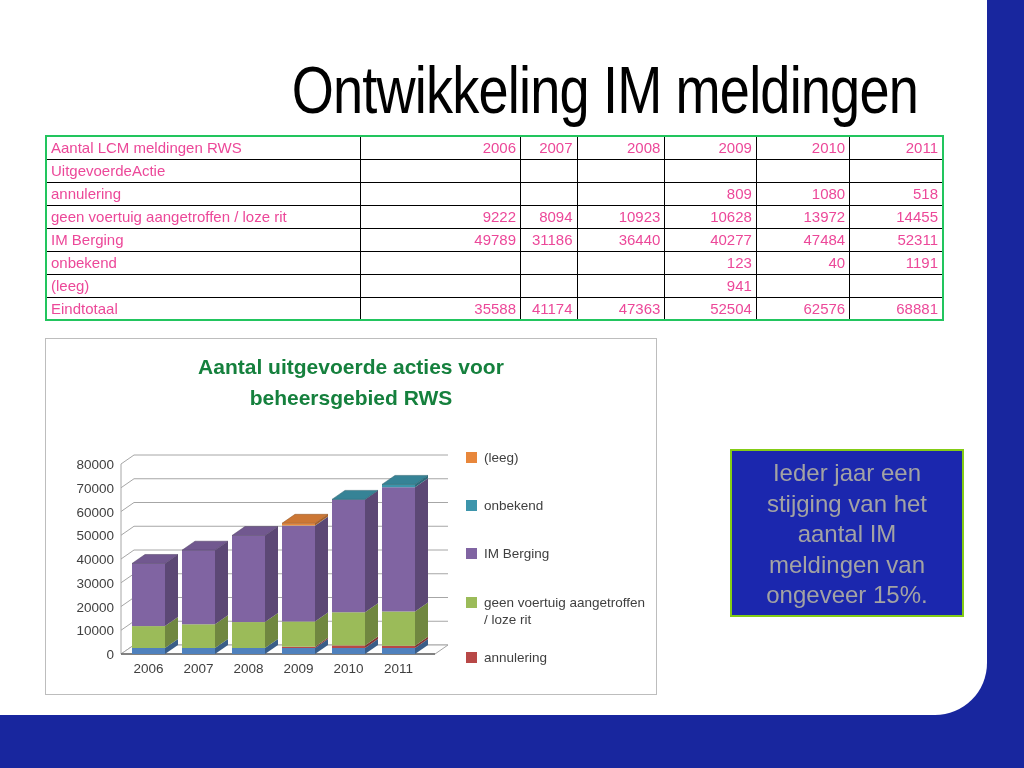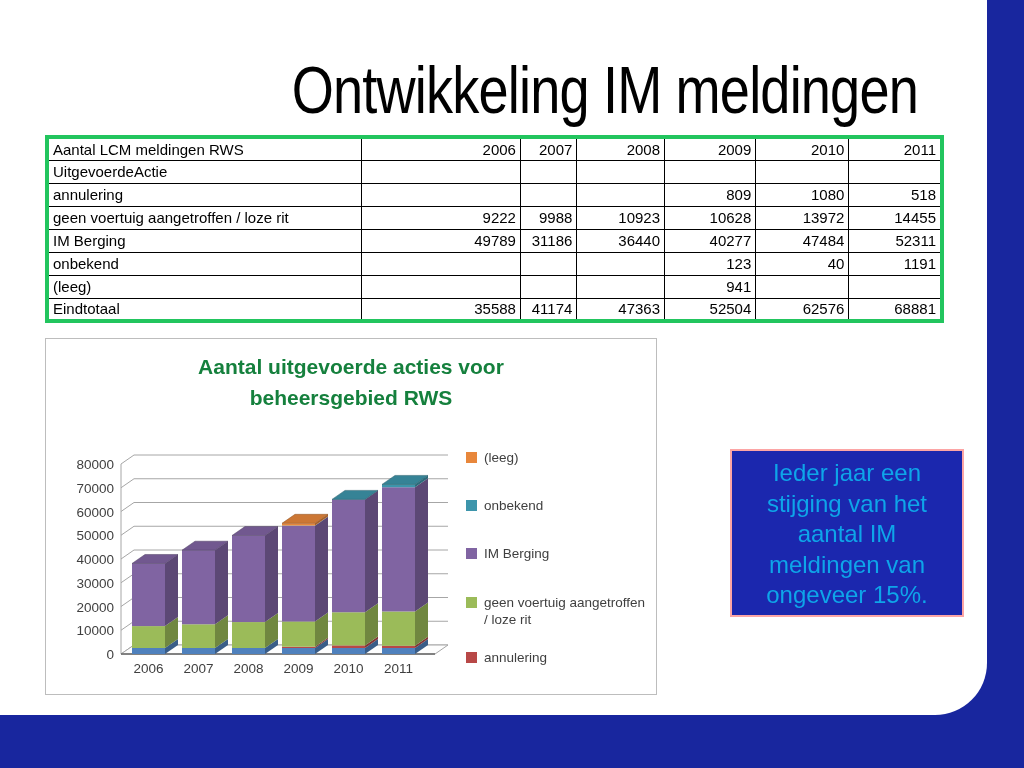--- a/index.html
+++ b/index.html
@@ -9,39 +9,39 @@
   .slide { position:relative; width:1024px; height:768px; background:#18269E; }
   .content { position:absolute; left:0; top:0; width:987px; height:715px;
              background:#ffffff; border-bottom-right-radius:52px; }
 
   .slide-title { position:absolute; left:0; top:52px; width:987px; text-align:right;
                  color:#000; white-space:nowrap; }
   .slide-title .inner { display:inline-block; font-size:66px; font-weight:400;
                         transform:scaleX(0.82); transform-origin:center; letter-spacing:-1px; }
 
   .table-wrap { position:absolute; left:45px; top:135px; width:899px; }
-  table.data { border-collapse:collapse; width:100%; font-size:15px; color:#000000;
-               border:4px solid #22c55e; table-layout:fixed; }
+  table.data { border-collapse:collapse; width:100%; font-size:15px; color:#ec4899;
+               border:2px solid #22c55e; table-layout:fixed; }
   table.data td { border:1px solid #000; padding:1px 4px; height:23px; overflow:hidden;
                   white-space:nowrap; }
   table.data td.num { text-align:right; }
   table.data td.lbl { text-align:left; }
 
   .chart-box { position:absolute; left:45px; top:338px; width:612px; height:357px;
                background:#fff; border:1px solid #BDBDBD; }
   .chart-title { position:absolute; left:0; top:12px; width:100%; text-align:center;
                  font-weight:bold; font-size:21px; line-height:31px; color:#15803d; }
   .chart-svg { position:absolute; left:0; top:0; }
   .legend { position:absolute; left:420px; width:185px; font-size:13.5px; color:#3F3F3F; }
   .legend-item { position:absolute; left:0; display:flex; align-items:flex-start; line-height:17px; }
   .legend-swatch { width:11px; height:11px; flex:0 0 11px; margin:3px 7px 0 0; }
   .legend-label { width:165px; }
 
   .info-box { position:absolute; left:730px; top:449px; width:234px; height:168px;
-              background:#1B27AE; border:2px solid #fca5a5; color:#0ea5e9;
+              background:#1B27AE; border:2px solid #84cc16; color:#a3a3a3;
               text-align:center; padding-top:7px; }
   .info-line { font-size:24px; line-height:30.5px; }
 </style>
 </head>
 <body>
 
 <div class="slide">
   <div class="content">
 
     <div class="slide-title">
@@ -83,21 +83,21 @@
               <td class="num"></td>
               <td class="num"></td>
               <td class="num"></td>
               <td class="num">809</td>
               <td class="num">1080</td>
               <td class="num">518</td>
             </tr>
             <tr>
               <td class="lbl">geen voertuig aangetroffen / loze rit</td>
               <td class="num">9222</td>
-              <td class="num">9988</td>
+              <td class="num">8094</td>
               <td class="num">10923</td>
               <td class="num">10628</td>
               <td class="num">13972</td>
               <td class="num">14455</td>
             </tr>
             <tr>
               <td class="lbl">IM Berging</td>
               <td class="num">49789</td>
               <td class="num">31186</td>
               <td class="num">36440</td>

